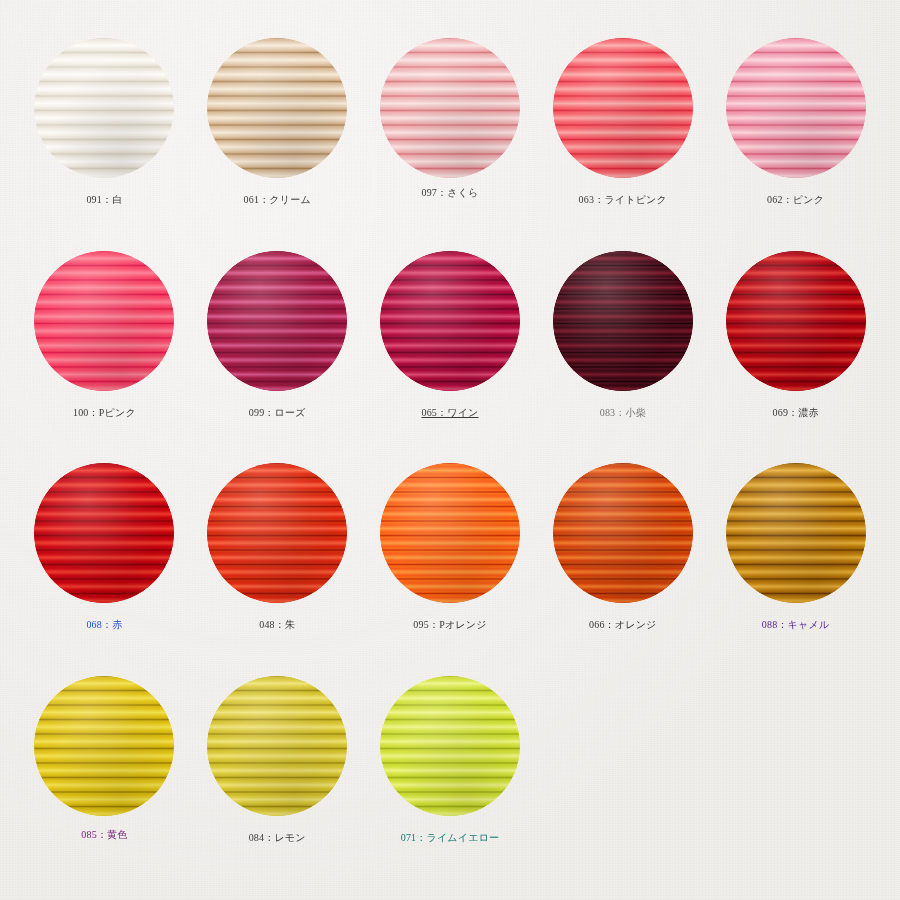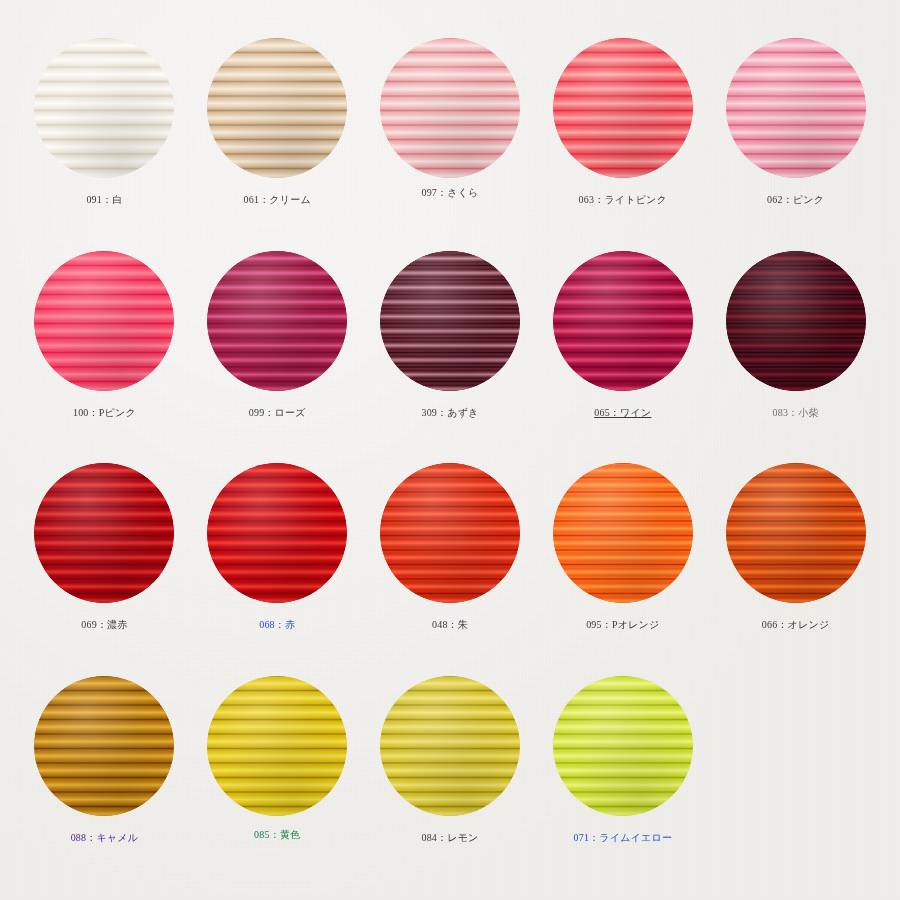--- a/index.html
+++ b/index.html
@@ -155,28 +155,20 @@
     <div class="swatch-cell">
       <div class="swatch-disc">
         <div class="disc-base" style="background-color: rgb(164, 26, 68);"></div>
         <div class="disc-cord" style="background-image: repeating-linear-gradient(rgb(122, 15, 51) 0px, rgb(156, 26, 69) 1.5px, rgb(164, 26, 68) 4px, rgb(217, 86, 138) 7.5px, rgb(164, 26, 68) 11px, rgb(156, 26, 69) 13px, rgb(122, 15, 51) 14.5px);"></div>
         <div class="disc-shade"></div>
       </div>
       <div class="swatch-label" style="color: rgb(57, 56, 58);">099：ローズ</div>
     </div>
     <div class="swatch-cell">
       <div class="swatch-disc">
-        <div class="disc-base" style="background-color: rgb(74, 21, 32);"></div>
-        <div class="disc-cord" style="background-image: repeating-linear-gradient(rgb(42, 10, 18) 0px, rgb(109, 37, 51) 1.5px, rgb(74, 21, 32) 4px, rgb(197, 132, 148) 7.5px, rgb(74, 21, 32) 11px, rgb(109, 37, 51) 13px, rgb(42, 10, 18) 14.5px);"></div>
-        <div class="disc-shade"></div>
-      </div>
-      <div class="swatch-label" style="color: rgb(57, 56, 58);">309：あずき</div>
-    </div>
-    <div class="swatch-cell">
-      <div class="swatch-disc">
         <div class="disc-base" style="background-color: rgb(178, 12, 62);"></div>
         <div class="disc-cord" style="background-image: repeating-linear-gradient(rgb(110, 5, 38) 0px, rgb(162, 11, 58) 1.5px, rgb(178, 12, 62) 4px, rgb(224, 74, 116) 7.5px, rgb(178, 12, 62) 11px, rgb(162, 11, 58) 13px, rgb(110, 5, 38) 14.5px);"></div>
         <div class="disc-shade"></div>
       </div>
       <div class="swatch-label" style="color: rgb(57, 56, 58); text-decoration: underline;">065：ワイン</div>
     </div>
     <div class="swatch-cell">
       <div class="swatch-disc">
         <div class="disc-base" style="background-color: rgb(58, 6, 18);"></div>
         <div class="disc-cord" style="background-image: repeating-linear-gradient(rgb(30, 3, 9) 0px, rgb(81, 16, 30) 1.5px, rgb(58, 6, 18) 4px, rgb(124, 26, 44) 7.5px, rgb(58, 6, 18) 11px, rgb(81, 16, 30) 13px, rgb(30, 3, 9) 14.5px);"></div>
@@ -231,31 +223,31 @@
         <div class="disc-shade"></div>
       </div>
       <div class="swatch-label" style="color: #4c1d95;">088：キャメル</div>
     </div>
     <div class="swatch-cell">
       <div class="swatch-disc">
         <div class="disc-base" style="background-color: rgb(226, 196, 22);"></div>
         <div class="disc-cord" style="background-image: repeating-linear-gradient(rgb(158, 130, 5) 0px, rgb(214, 184, 15) 1.5px, rgb(226, 196, 22) 4px, rgb(242, 224, 78) 7.5px, rgb(226, 196, 22) 11px, rgb(214, 184, 15) 13px, rgb(158, 130, 5) 14.5px);"></div>
         <div class="disc-shade"></div>
       </div>
-      <div class="swatch-label" style="color: #15803d; margin-top: 14px;">085：黄色</div>
+      <div class="swatch-label" style="color: #701a75; margin-top: 14px;">085：黄色</div>
     </div>
     <div class="swatch-cell">
       <div class="swatch-disc">
         <div class="disc-base" style="background-color: rgb(217, 199, 52);"></div>
         <div class="disc-cord" style="background-image: repeating-linear-gradient(rgb(157, 141, 17) 0px, rgb(207, 188, 43) 1.5px, rgb(217, 199, 52) 4px, rgb(239, 226, 116) 7.5px, rgb(217, 199, 52) 11px, rgb(207, 188, 43) 13px, rgb(157, 141, 17) 14.5px);"></div>
         <div class="disc-shade"></div>
       </div>
       <div class="swatch-label" style="color: rgb(57, 56, 58);">084：レモン</div>
     </div>
     <div class="swatch-cell">
       <div class="swatch-disc">
         <div class="disc-base" style="background-color: rgb(212, 226, 60);"></div>
         <div class="disc-cord" style="background-image: repeating-linear-gradient(rgb(159, 176, 21) 0px, rgb(201, 218, 49) 1.5px, rgb(212, 226, 60) 4px, rgb(236, 245, 131) 7.5px, rgb(212, 226, 60) 11px, rgb(201, 218, 49) 13px, rgb(159, 176, 21) 14.5px);"></div>
         <div class="disc-shade"></div>
       </div>
-      <div class="swatch-label" style="color: #1d4ed8;">071：ライムイエロー</div>
+      <div class="swatch-label" style="color: #0f766e;">071：ライムイエロー</div>
     </div>
   </div>
 
 </body></html>

